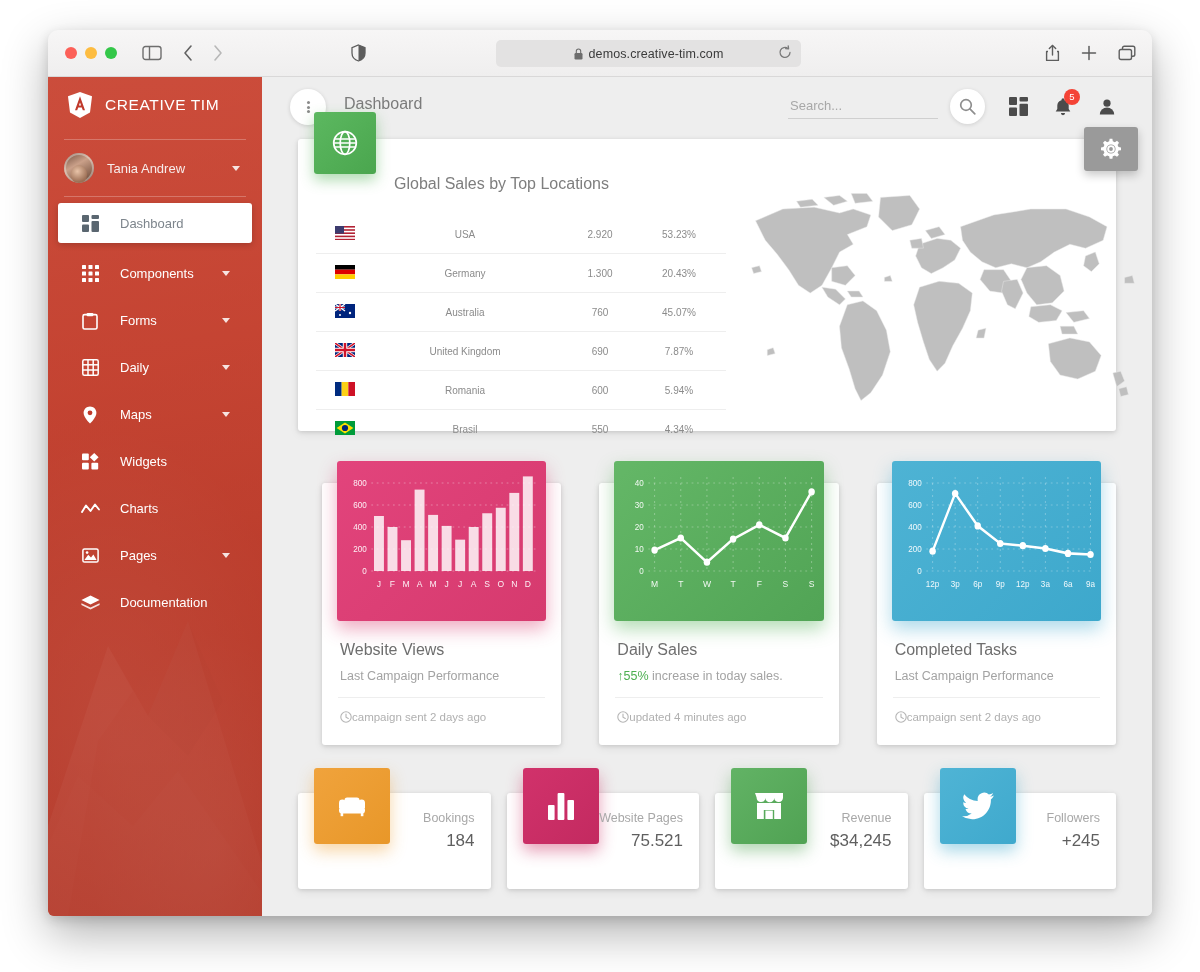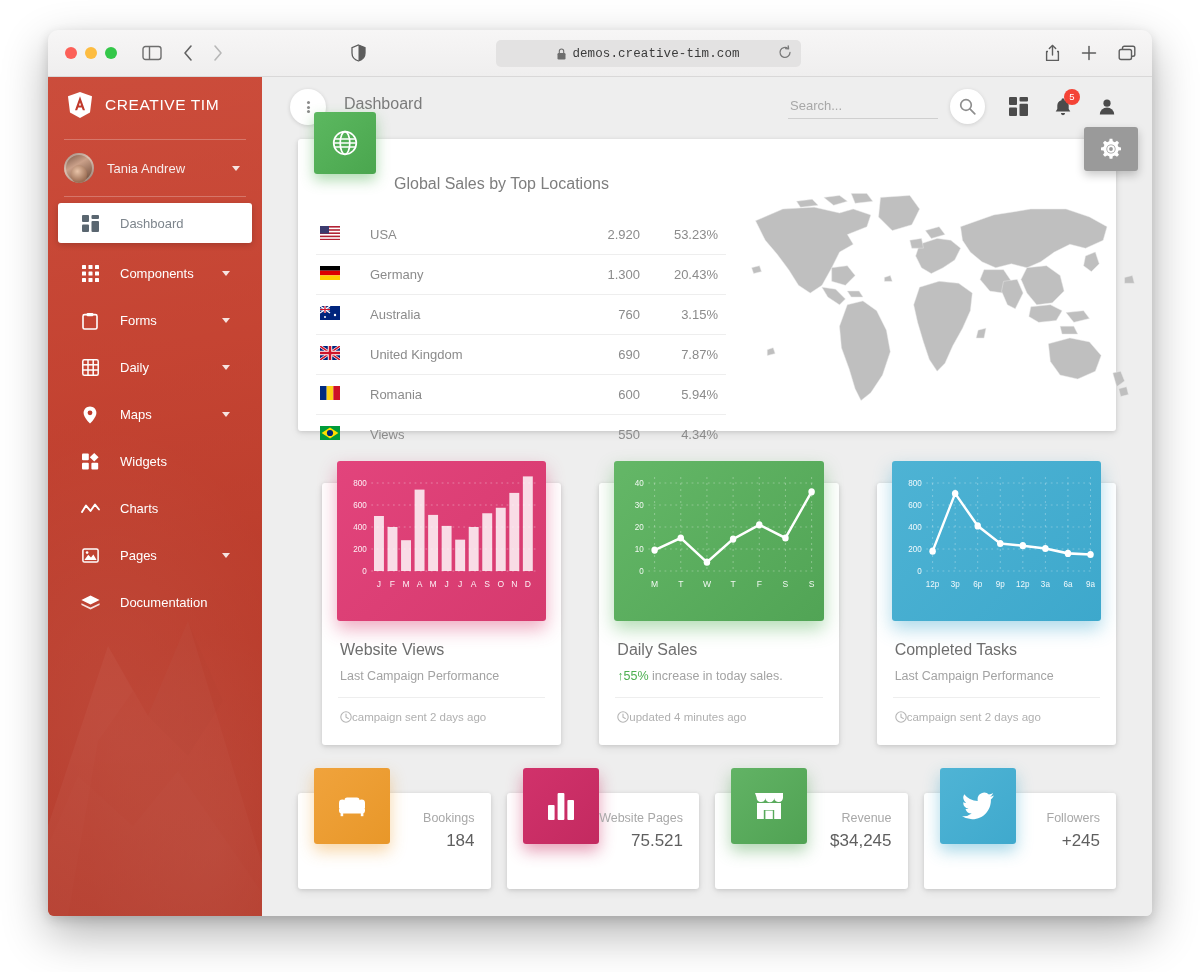--- a/index.html
+++ b/index.html
@@ -40,21 +40,20 @@
   #nav-back-button { margin-left: 20px; color: #636363; }
   #nav-forward-button { margin-left: 18px; color: #b8b8b8; }
   #shield-icon-wrap { position: absolute; left: 303px; }
 
   #url-bar {
     position: absolute; left: 448px; top: 10px;
     width: 305px; height: 27px;
     background: #e3e2e2; border-radius: 5px;
     display: flex; align-items: center; justify-content: center;
     gap: 6px;
-    font-family: Liberation Mono, monospace;
   }
   #url-text { font-size: 12.5px; color: #3b3b3b; letter-spacing: .1px; }
   #reload-button { position: absolute; right: 9px; top: 5px; color: #7a7a7a; }
 
   #toolbar-right { position: absolute; right: 16px; display: flex; align-items: center; gap: 21px; }
 
   
   #app-viewport {
     position: relative;
     height: 839px;
@@ -220,22 +219,23 @@
     color: #fff; cursor: pointer;
   }
   #global-sales-title {
     position: absolute; left: 96px; top: 36px;
     font-size: 16px; color: #7e7e7e;
   }
   #sales-table {
     width: 410px; margin: 76px 0 0 18px; border-collapse: collapse;
   }
   #sales-table td {
-    padding: 11px 0; font-size: 13px; color: #8b8b8b;
+    padding: 11px 0; font-size: 10px; color: #8b8b8b;
     border-top: 1px solid #eeeeee;
+    text-align: center;
   }
   #sales-table tr:first-child td { border-top: 0; }
   .flag { width: 20px; height: 14px; border-radius: 1.5px; display: inline-block; }
   .td-flag { width: 54px; padding-left: 4px !important; }
   .td-country { width: 190px; }
   .td-value { text-align: right; width: 80px; }
   .td-pct { text-align: right; padding-right: 8px !important; }
 
   #map-area {
     position: absolute; left: 440px; top: 42px;
@@ -602,21 +602,21 @@
                         <rect width="20" height="14" fill="#00247d"></rect>
                         <rect width="10" height="7" fill="#00247d"></rect>
                         <path d="M0 0 L10 7 M10 0 L0 7" stroke="#fff" stroke-width="1.4"></path>
                         <path d="M5 0 V7 M0 3.5 H10" stroke="#fff" stroke-width="2.2"></path>
                         <path d="M5 0 V7 M0 3.5 H10" stroke="#cf142b" stroke-width="1.2"></path>
                         <circle cx="15" cy="9" r="1.2" fill="#fff"></circle>
                         <circle cx="5" cy="11" r="1" fill="#fff"></circle>
                       </svg></span></td>
               <td class="td-country">Australia</td>
               <td class="td-value">760</td>
-              <td class="td-pct">3.15%</td>
+              <td class="td-pct">45.07%</td>
             </tr>
             <tr>
               <td class="td-flag"><span class="flag"><svg width="20" height="14" viewBox="0 0 20 14">
                         <rect width="20" height="14" fill="#00247d"></rect>
                         <path d="M0 0 L20 14 M20 0 L0 14" stroke="#fff" stroke-width="2.8"></path>
                         <path d="M0 0 L20 14 M20 0 L0 14" stroke="#cf142b" stroke-width="1.5"></path>
                         <path d="M10 0 V14 M0 7 H20" stroke="#fff" stroke-width="4.4"></path>
                         <path d="M10 0 V14 M0 7 H20" stroke="#cf142b" stroke-width="2.5"></path>
                       </svg></span></td>
               <td class="td-country">United Kingdom</td>
@@ -632,21 +632,21 @@
               <td class="td-country">Romania</td>
               <td class="td-value">600</td>
               <td class="td-pct">5.94%</td>
             </tr>
             <tr>
               <td class="td-flag"><span class="flag"><svg width="20" height="14" viewBox="0 0 20 14">
                         <rect width="20" height="14" fill="#009b3a"></rect>
                         <polygon points="10,1.6 18.4,7 10,12.4 1.6,7" fill="#fedf00"></polygon>
                         <circle cx="10" cy="7" r="3.1" fill="#002776"></circle>
                       </svg></span></td>
-              <td class="td-country">Views</td>
+              <td class="td-country">Brasil</td>
               <td class="td-value">550</td>
               <td class="td-pct">4.34%</td>
             </tr>
           </tbody>
             </table>
 
           <div id="map-area">
             <svg viewBox="0 0 420 230" width="410" height="230">
               <g fill="#bfbfbf" stroke="#e8e8e8" stroke-width="0.5">
 

